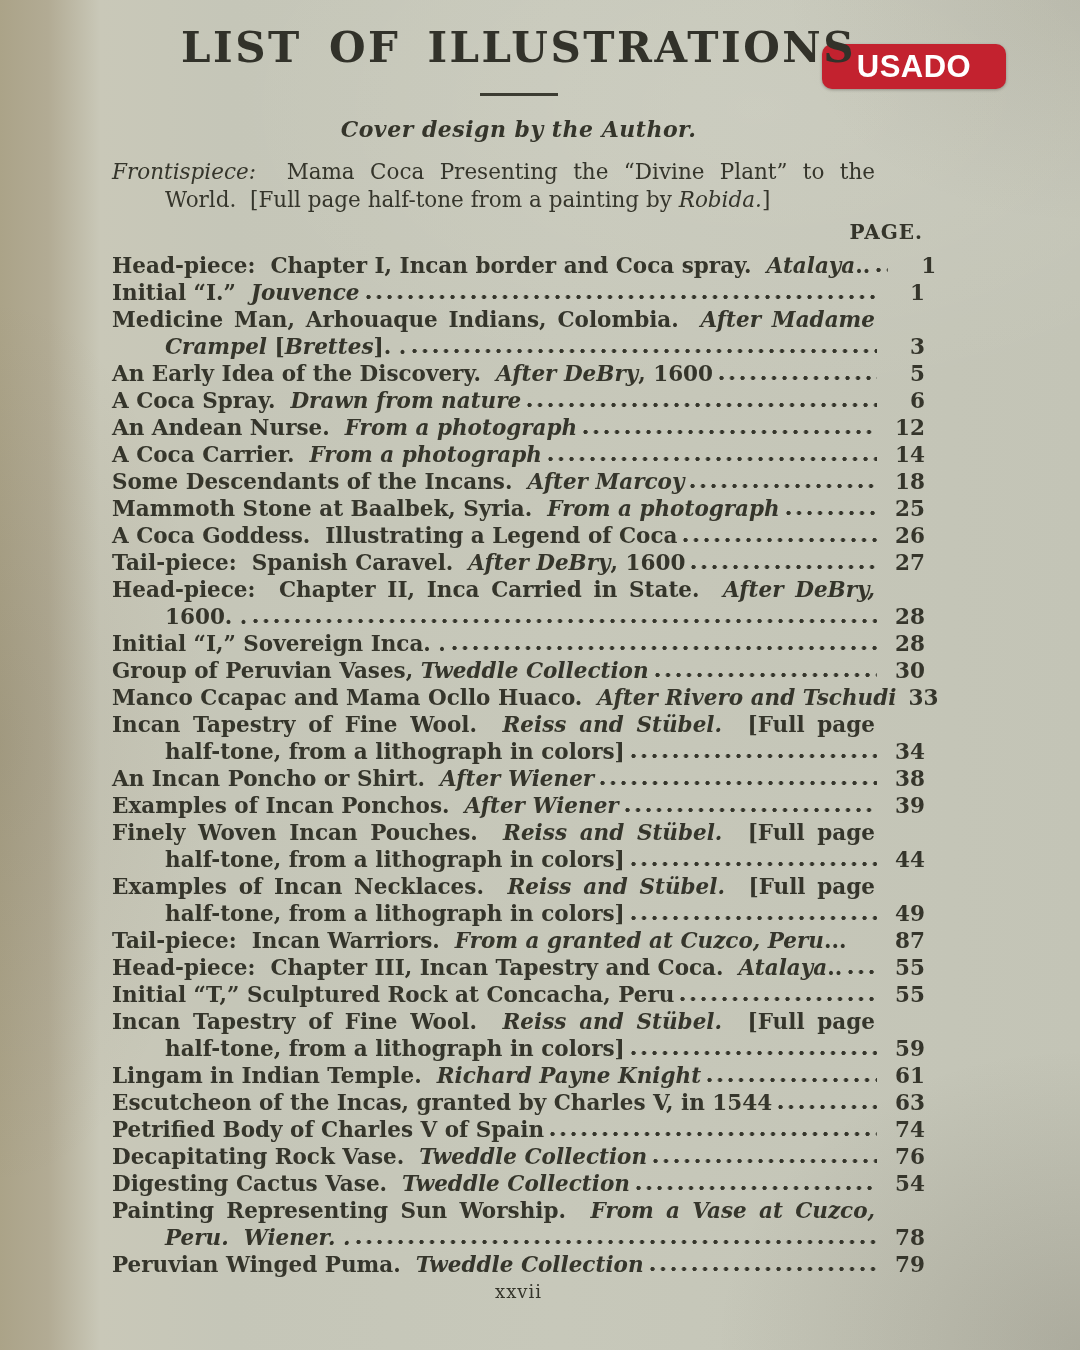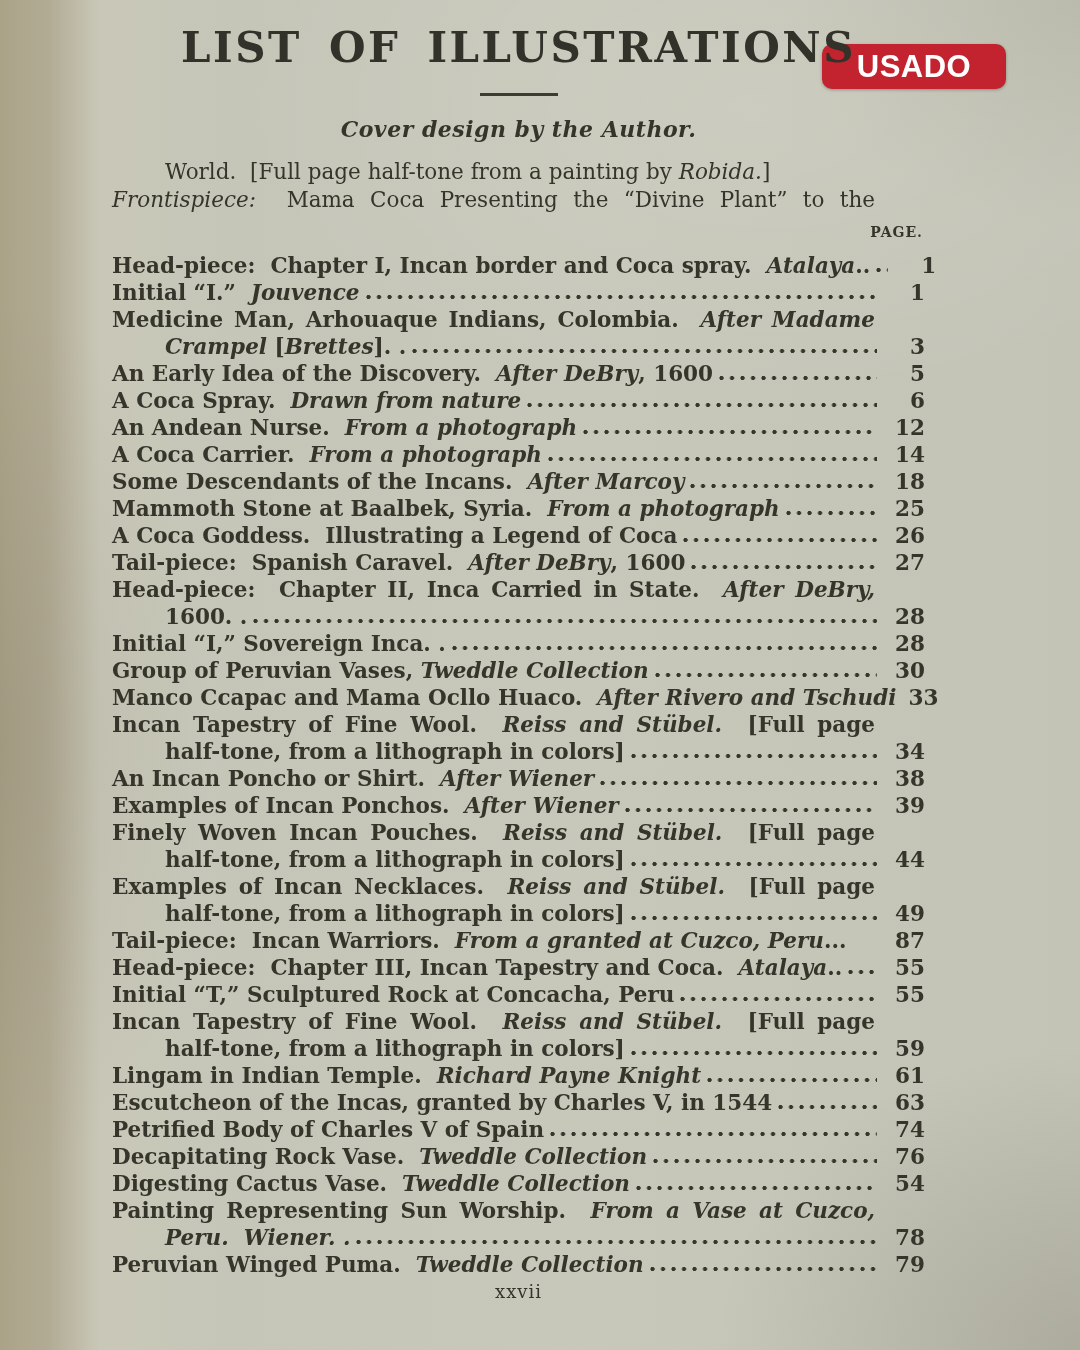--- a/index.html
+++ b/index.html
@@ -43,21 +43,21 @@
     font-size: 22px; line-height: 26px;
     letter-spacing: 0.5px;
   }
   .frontis {
     margin-top: 16px;
     font-size: 21.5px; line-height: 28px;
   }
   .page-label {
     margin-top: 8px;
     text-align: right;
-    font-size: 14px; line-height: 20px;
+    font-size: 20px; line-height: 20px;
     font-weight: 600;
     letter-spacing: 1px;
     padding-right: 2px;
   }
   .entries {
     margin-top: 10px;
     font-size: 21.5px; line-height: 27px; font-weight: bold;
   }
   .line.flex { display: flex; align-items: baseline; }
   .line.flex .txt { white-space: nowrap; }
@@ -106,25 +106,25 @@
 <body style="--ink: #35352b; --badge-bg: #c3222f; --badge-fg: #ffffff;">
 
 <div class="page">
   <div class="badge">USADO</div>
   <div class="content">
     <h1 class="title">LIST OF ILLUSTRATIONS</h1>
     <div class="rule"></div>
     <div class="subtitle">Cover design by the Author.</div>
     <div class="frontis" id="frontis">
         <div class="entry">
+          <div class="line jl"><span class="it">Frontispiece:</span><span>&nbsp; Mama Coca Presenting the “Divine Plant” to the</span></div>
           <div class="line flex indent">
             <span class="txt"><span>World.&nbsp; [Full page half-tone from a painting by </span><span class="it">Robida.</span><span>]</span></span>
             <span class="spacer"></span>
           </div>
-          <div class="line jl"><span class="it">Frontispiece:</span><span>&nbsp; Mama Coca Presenting the “Divine Plant” to the</span></div>
         </div>
       </div>
     <div class="page-label">PAGE.</div>
     <div class="entries" id="entries">
         <div class="entry">
           <div class="line flex">
             <span class="txt"><span>Head-piece:&nbsp; Chapter I, Incan border and Coca spray.&nbsp; </span><span class="it">Atalaya</span><span>..</span></span>
             <span class="leader"></span>
             <span class="pg">1</span>
           </div>

